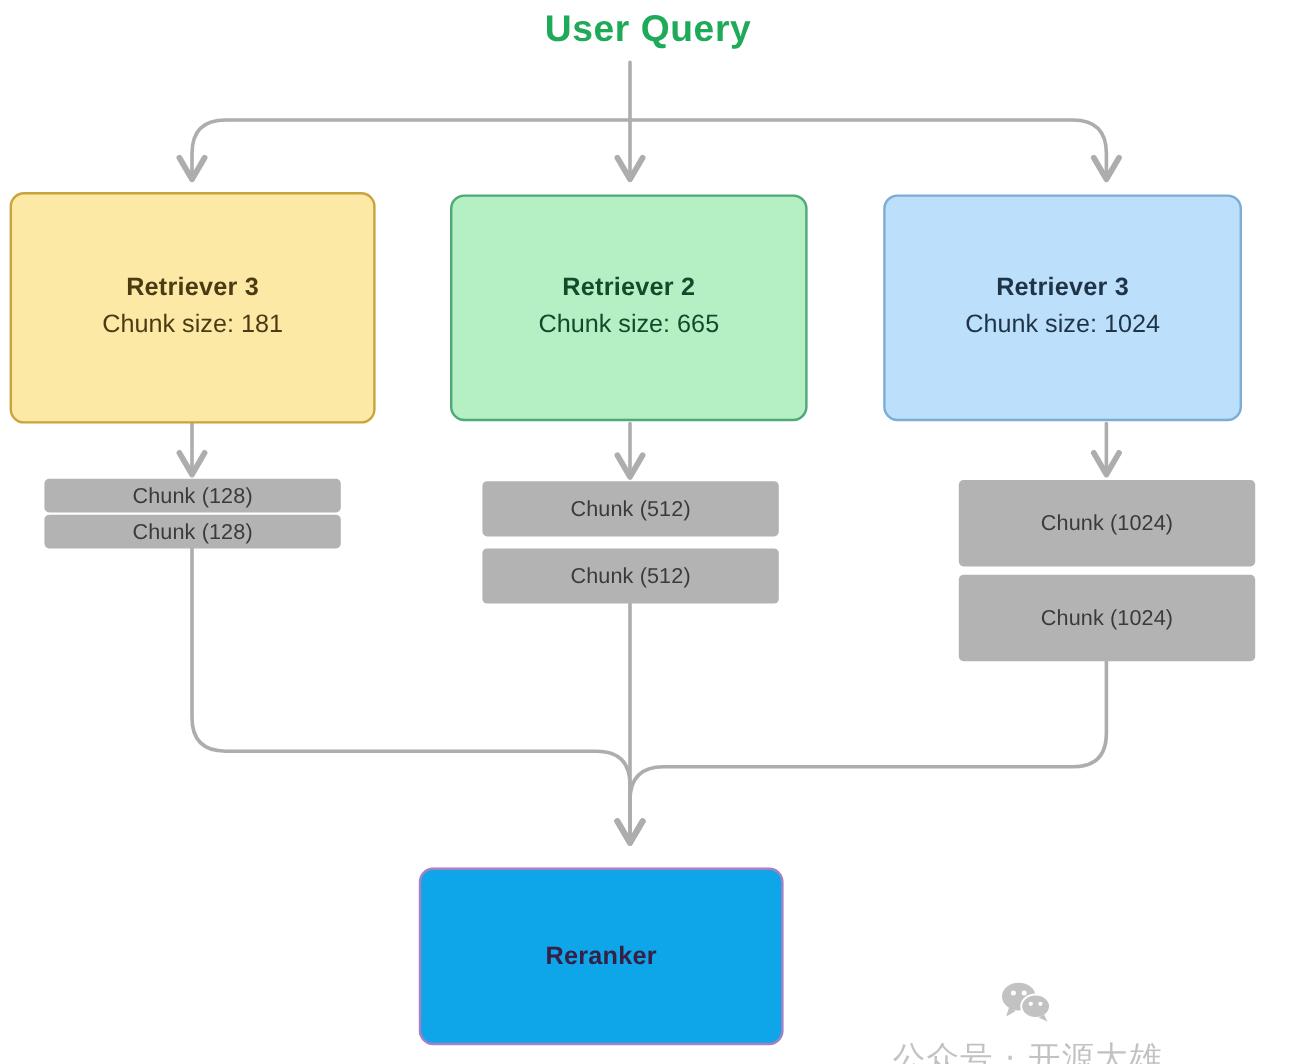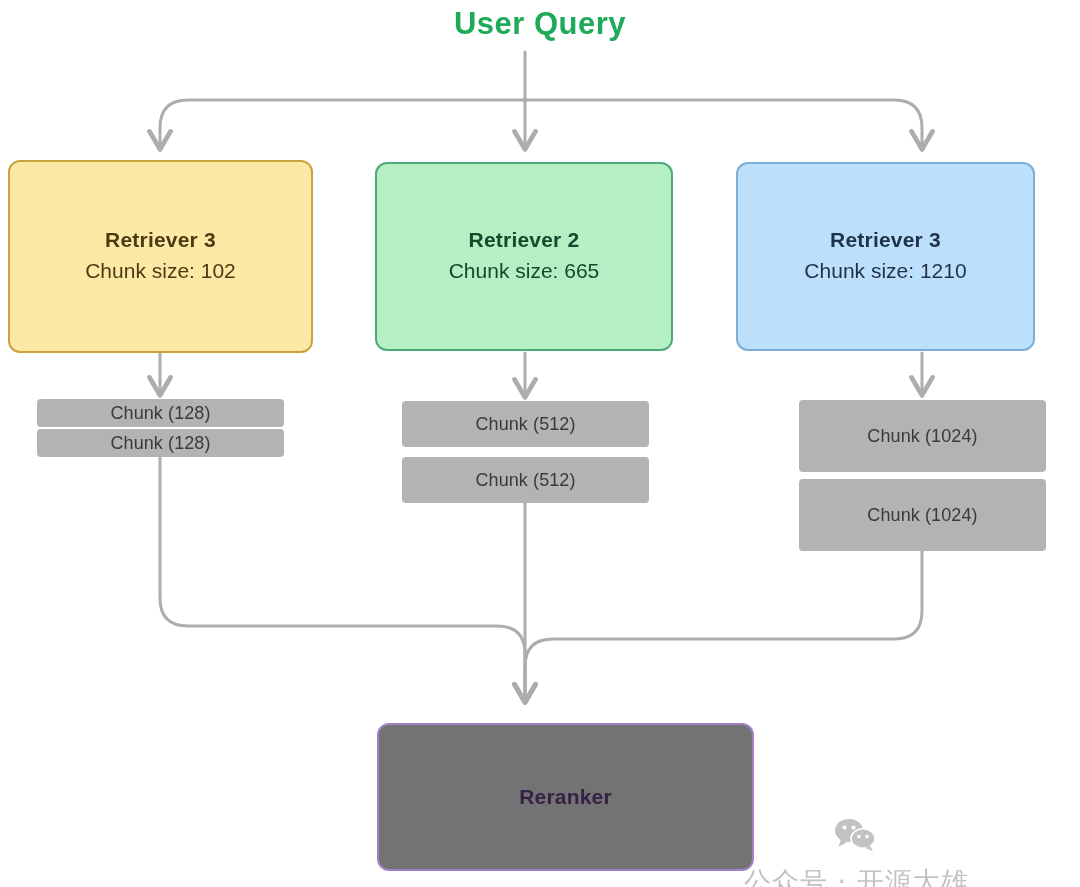--- a/index.html
+++ b/index.html
@@ -115,46 +115,46 @@
     <path d="M922,353 L922,393" fill="none" stroke="#adadad" stroke-width="3" stroke-linecap="round" marker-end="url(#arrowhead)"></path>
 
     <path d="M160,457 L160,598 Q160,626 188,626 L497,626 Q525,626 525,654 L525,700" fill="none" stroke="#adadad" stroke-width="3" stroke-linecap="round" stroke-linejoin="round" marker-end="url(#arrowhead)"></path>
     <path d="M525,503 L525,700" fill="none" stroke="#adadad" stroke-width="3" stroke-linecap="round" marker-end="url(#arrowhead)"></path>
     <path d="M922,551 L922,611 Q922,639 894,639 L553,639 Q525,639 525,667 L525,700" fill="none" stroke="#adadad" stroke-width="3" stroke-linecap="round" stroke-linejoin="round" marker-end="url(#arrowhead)"></path>
   </svg>
 
   <div class="node-box" style="left:8px; top:160px; width:305px; height:193px;
               background:#fce9a6; border:2.5px solid #c9a43c; color:#4a3b13;">
     <div class="node-title">Retriever 3</div>
-    <div class="node-sub">Chunk size: 102</div>
+    <div class="node-sub">Chunk size: 181</div>
   </div>
 
   <div class="node-box" style="left:375px; top:162px; width:298px; height:189px;
               background:#b4f0c4; border:2.5px solid #4fa877; color:#14492c;align-items:center;">
     <div class="node-title">Retriever 2</div>
     <div class="node-sub">Chunk size: 665</div>
   </div>
 
   <div class="node-box" style="left:736px; top:162px; width:299px; height:189px;
               background:#bcdffb; border:2.5px solid #7badd6; color:#1f3347;">
     <div class="node-title">Retriever 3</div>
-    <div class="node-sub">Chunk size: 1210</div>
+    <div class="node-sub">Chunk size: 1024</div>
   </div>
 
   <div class="chunk-bar" style="left:37px; top:399px; width:247px; height:28px;">Chunk (128)</div>
   <div class="chunk-bar" style="left:37px; top:429px; width:247px; height:28px;">Chunk (128)</div>
 
   <div class="chunk-bar" style="left:402px; top:401px; width:247px; height:46px;">Chunk (512)</div>
   <div class="chunk-bar" style="left:402px; top:457px; width:247px; height:46px;">Chunk (512)</div>
 
   <div class="chunk-bar" style="left:799px; top:400px; width:247px; height:72px;">Chunk (1024)</div>
   <div class="chunk-bar" style="left:799px; top:479px; width:247px; height:72px;">Chunk (1024)</div>
 
-  <div class="node-box" style="left:349px; top:723px; width:377px; height:148px;
-              background:#737373; border:2.5px solid #a481c4; color:#352046;margin-left:28px;">
+  <div class="node-box" style="left:349px; top:723px; width:304px; height:148px;
+              background:#0ea5e9; border:2.5px solid #a481c4; color:#352046;">
     <div class="node-title">Reranker</div>
   </div>
 
   <div id="watermark">
     <span>
       <svg width="44" height="34" viewBox="0 0 44 34" aria-hidden="true">
         <ellipse cx="15" cy="12.5" rx="14" ry="11.5" fill="#c2c2c2"></ellipse>
         <path d="M7,21 L4.5,29 L12.5,24.5 Z" fill="#c2c2c2"></path>
         <circle cx="10.5" cy="9.5" r="2.1" fill="#ffffff"></circle>
         <circle cx="19.5" cy="9.5" r="2.1" fill="#ffffff"></circle>

